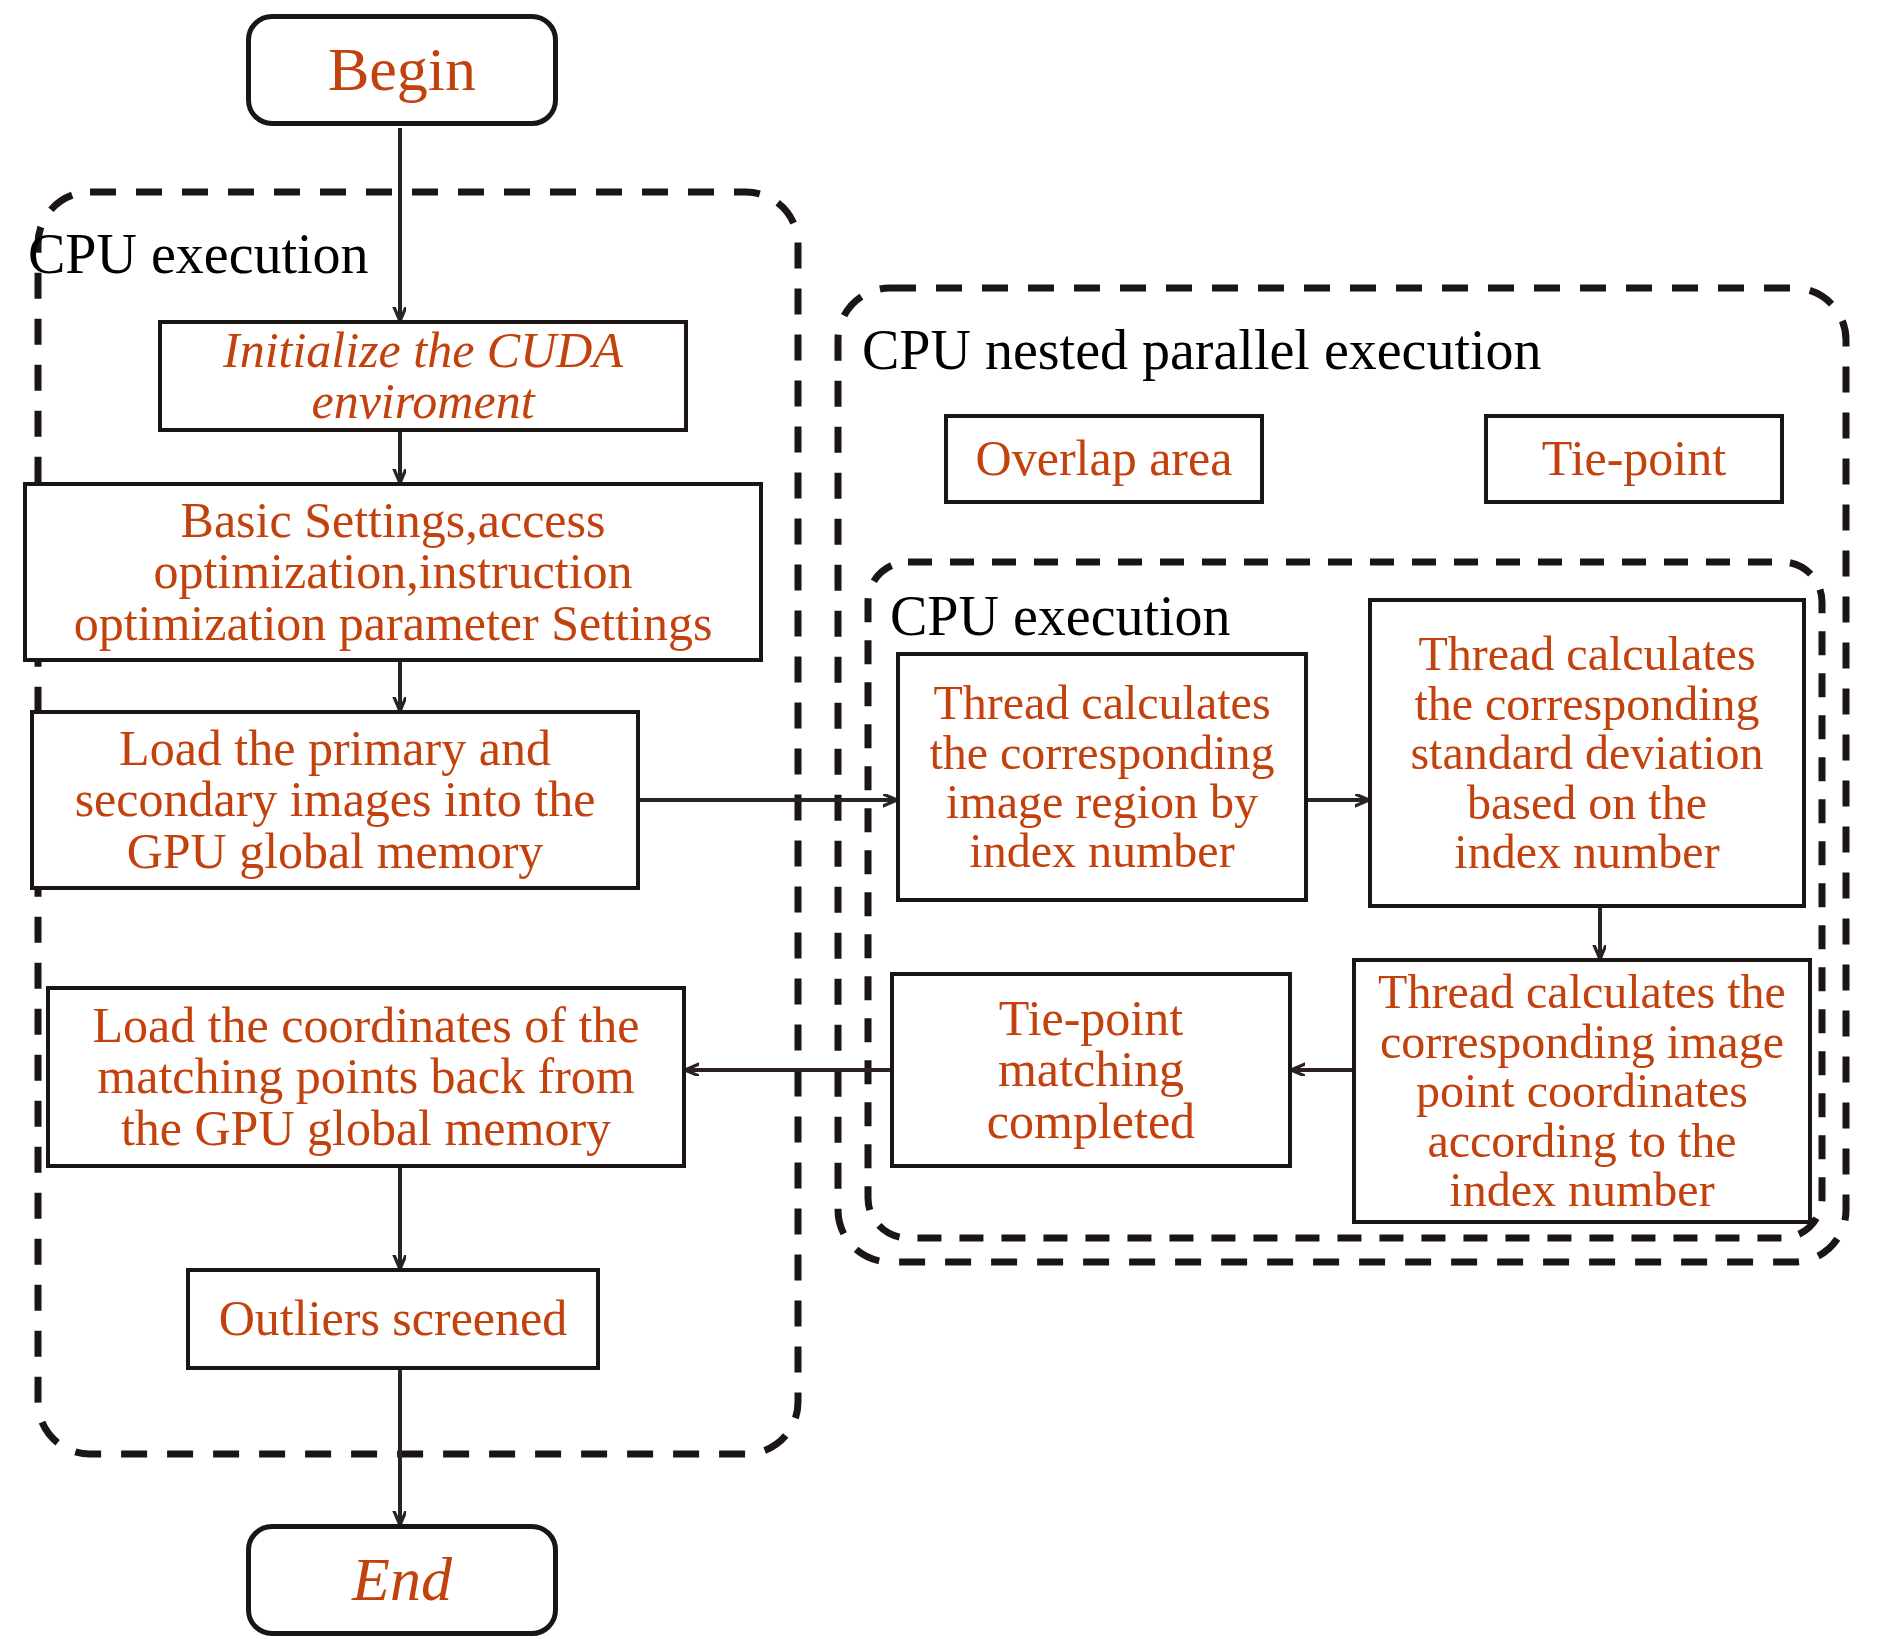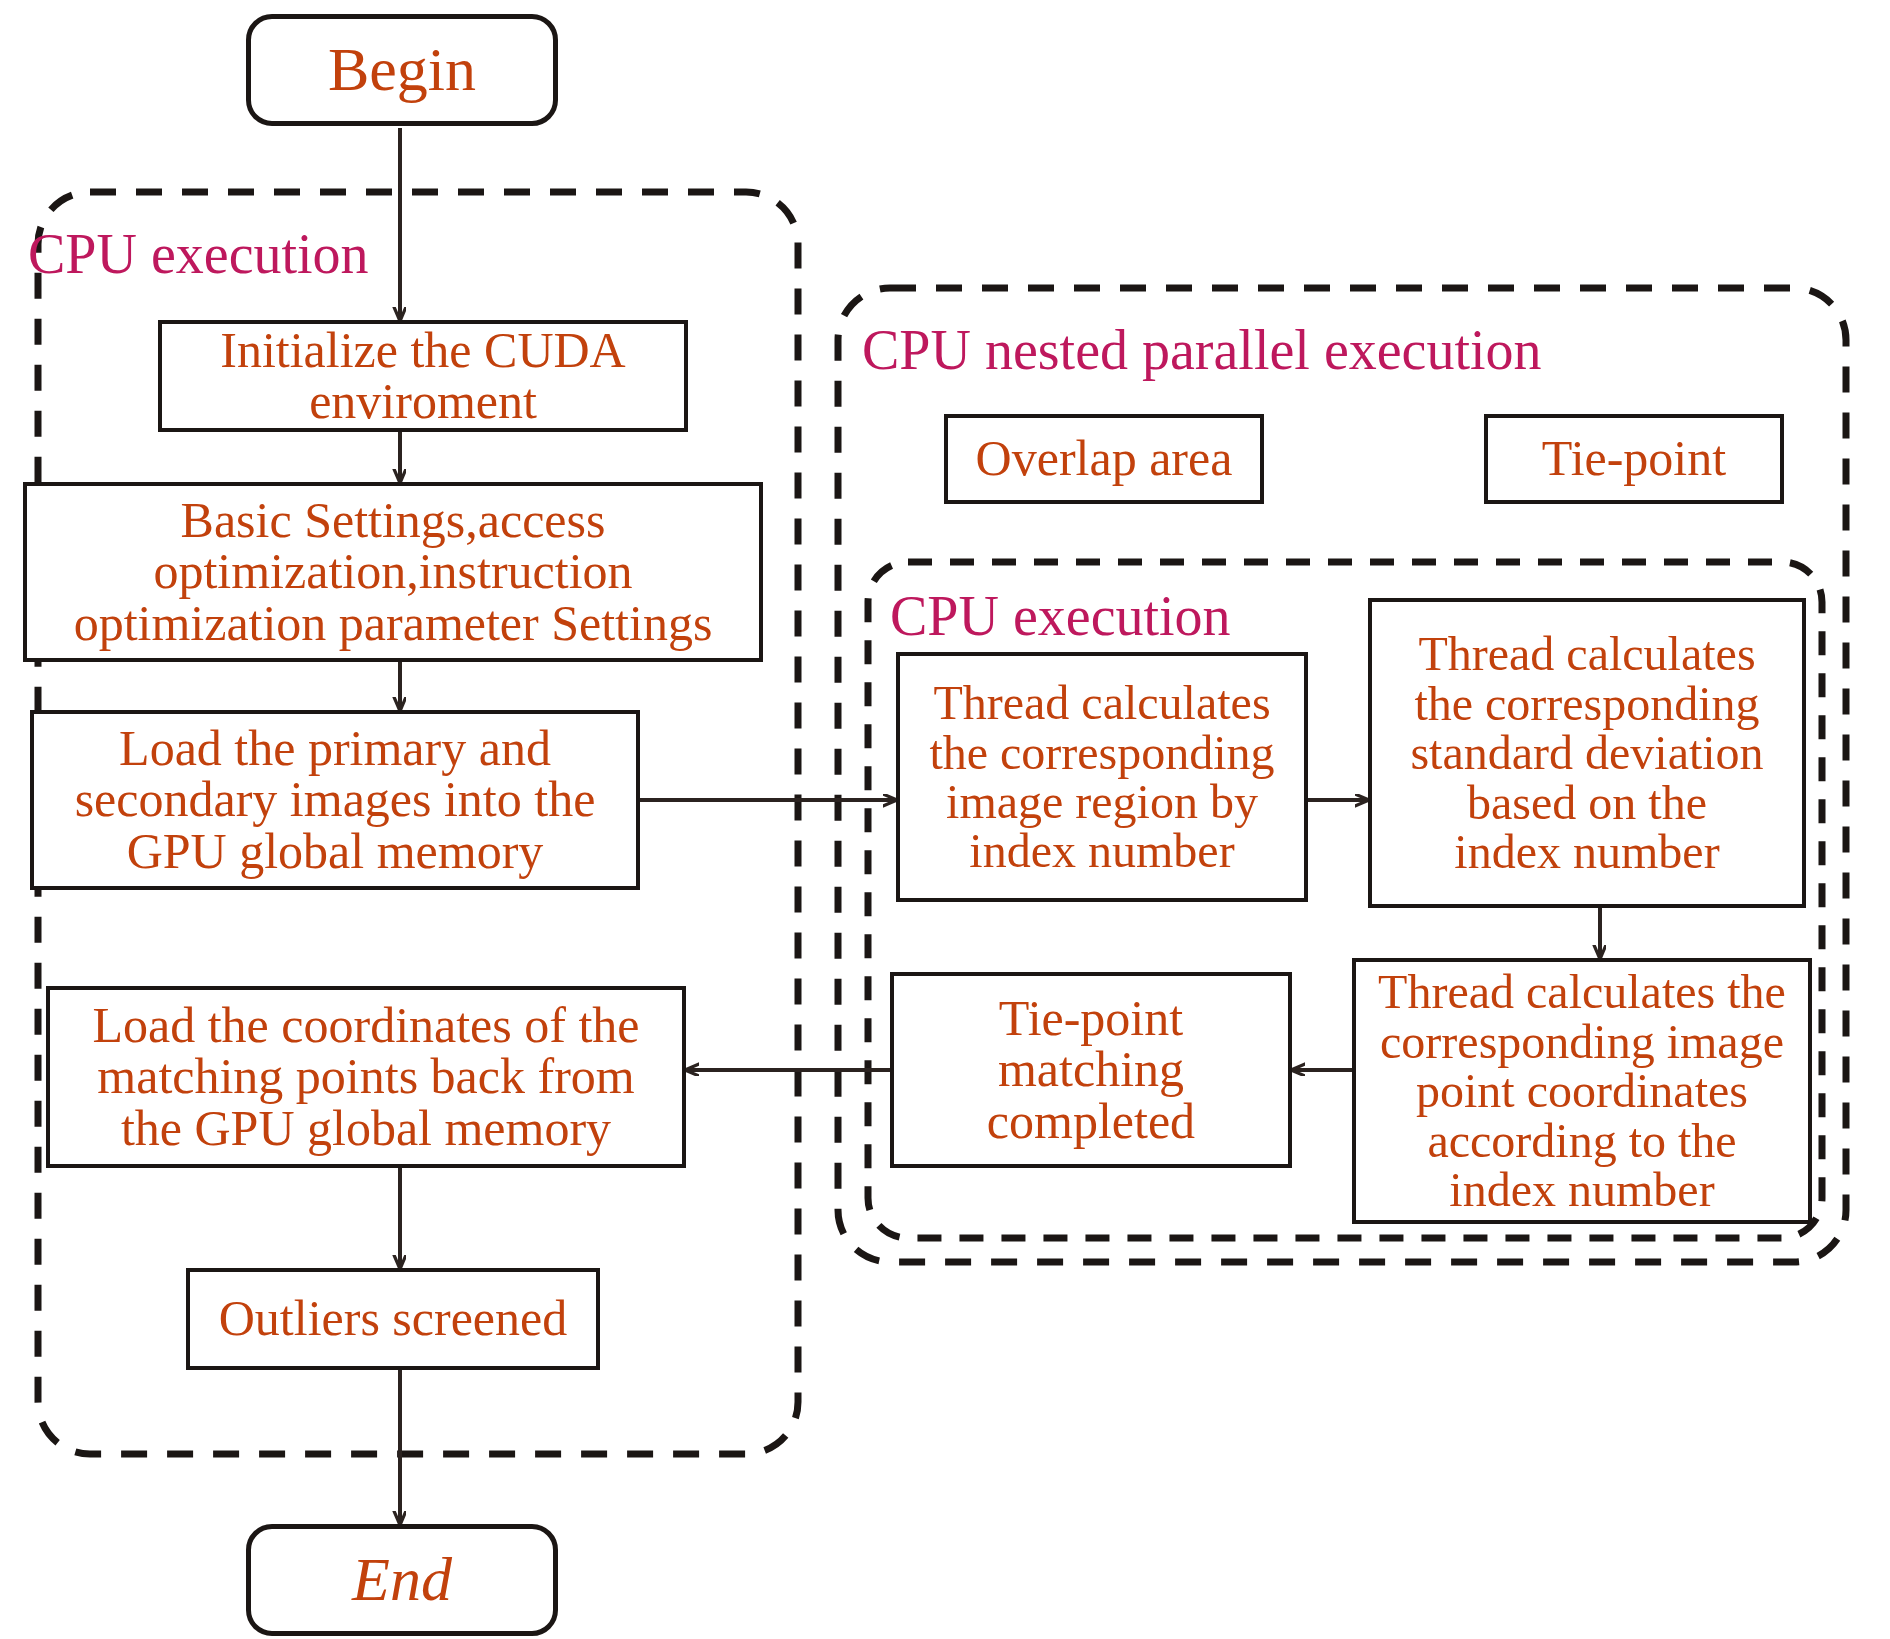--- a/index.html
+++ b/index.html
@@ -40,21 +40,21 @@
     border-radius: 26px;
     border-width: 5px;
   }
   .node .txt {
     display: block;
     width: 100%;
     white-space: pre-line;
   }
   .group-label {
     position: absolute;
-    color: #be185d;
+    color: #000000;
     white-space: nowrap;
   }
   .fs-begin   { font-size: 62px; }
   .fs-group   { font-size: 56px; }
   .fs-box-md  { font-size: 50px; }
   .fs-box-sm  { font-size: 48px; }
 </style>
 </head>
 <body>
 
@@ -91,21 +91,21 @@
   <div class="group-label fs-group" style="left:28px; top:222px;">CPU execution</div>
 
   <div class="group-label fs-group" style="left:862px; top:318px;">CPU nested parallel execution</div>
 
   <div class="group-label fs-group" style="left:890px; top:584px;">CPU execution</div>
 
   <div class="node terminator fs-begin" style="left:246px; top:14px; width:312px; height:112px;">
     <span class="txt">Begin</span>
   </div>
 
-  <div class="node fs-box-md" style="left:158px; top:320px; width:530px; height:112px;">
+  <div class="node fs-box-md" style="left:158px; top:320px; width:530px; height:112px;font-style:italic;">
     <span class="txt">Initialize the CUDA
 enviroment</span>
   </div>
 
   <div class="node fs-box-md" style="left:23px; top:482px; width:740px; height:180px;">
     <span class="txt">Basic Settings,access
 optimization,instruction
 optimization parameter Settings</span>
   </div>
 

